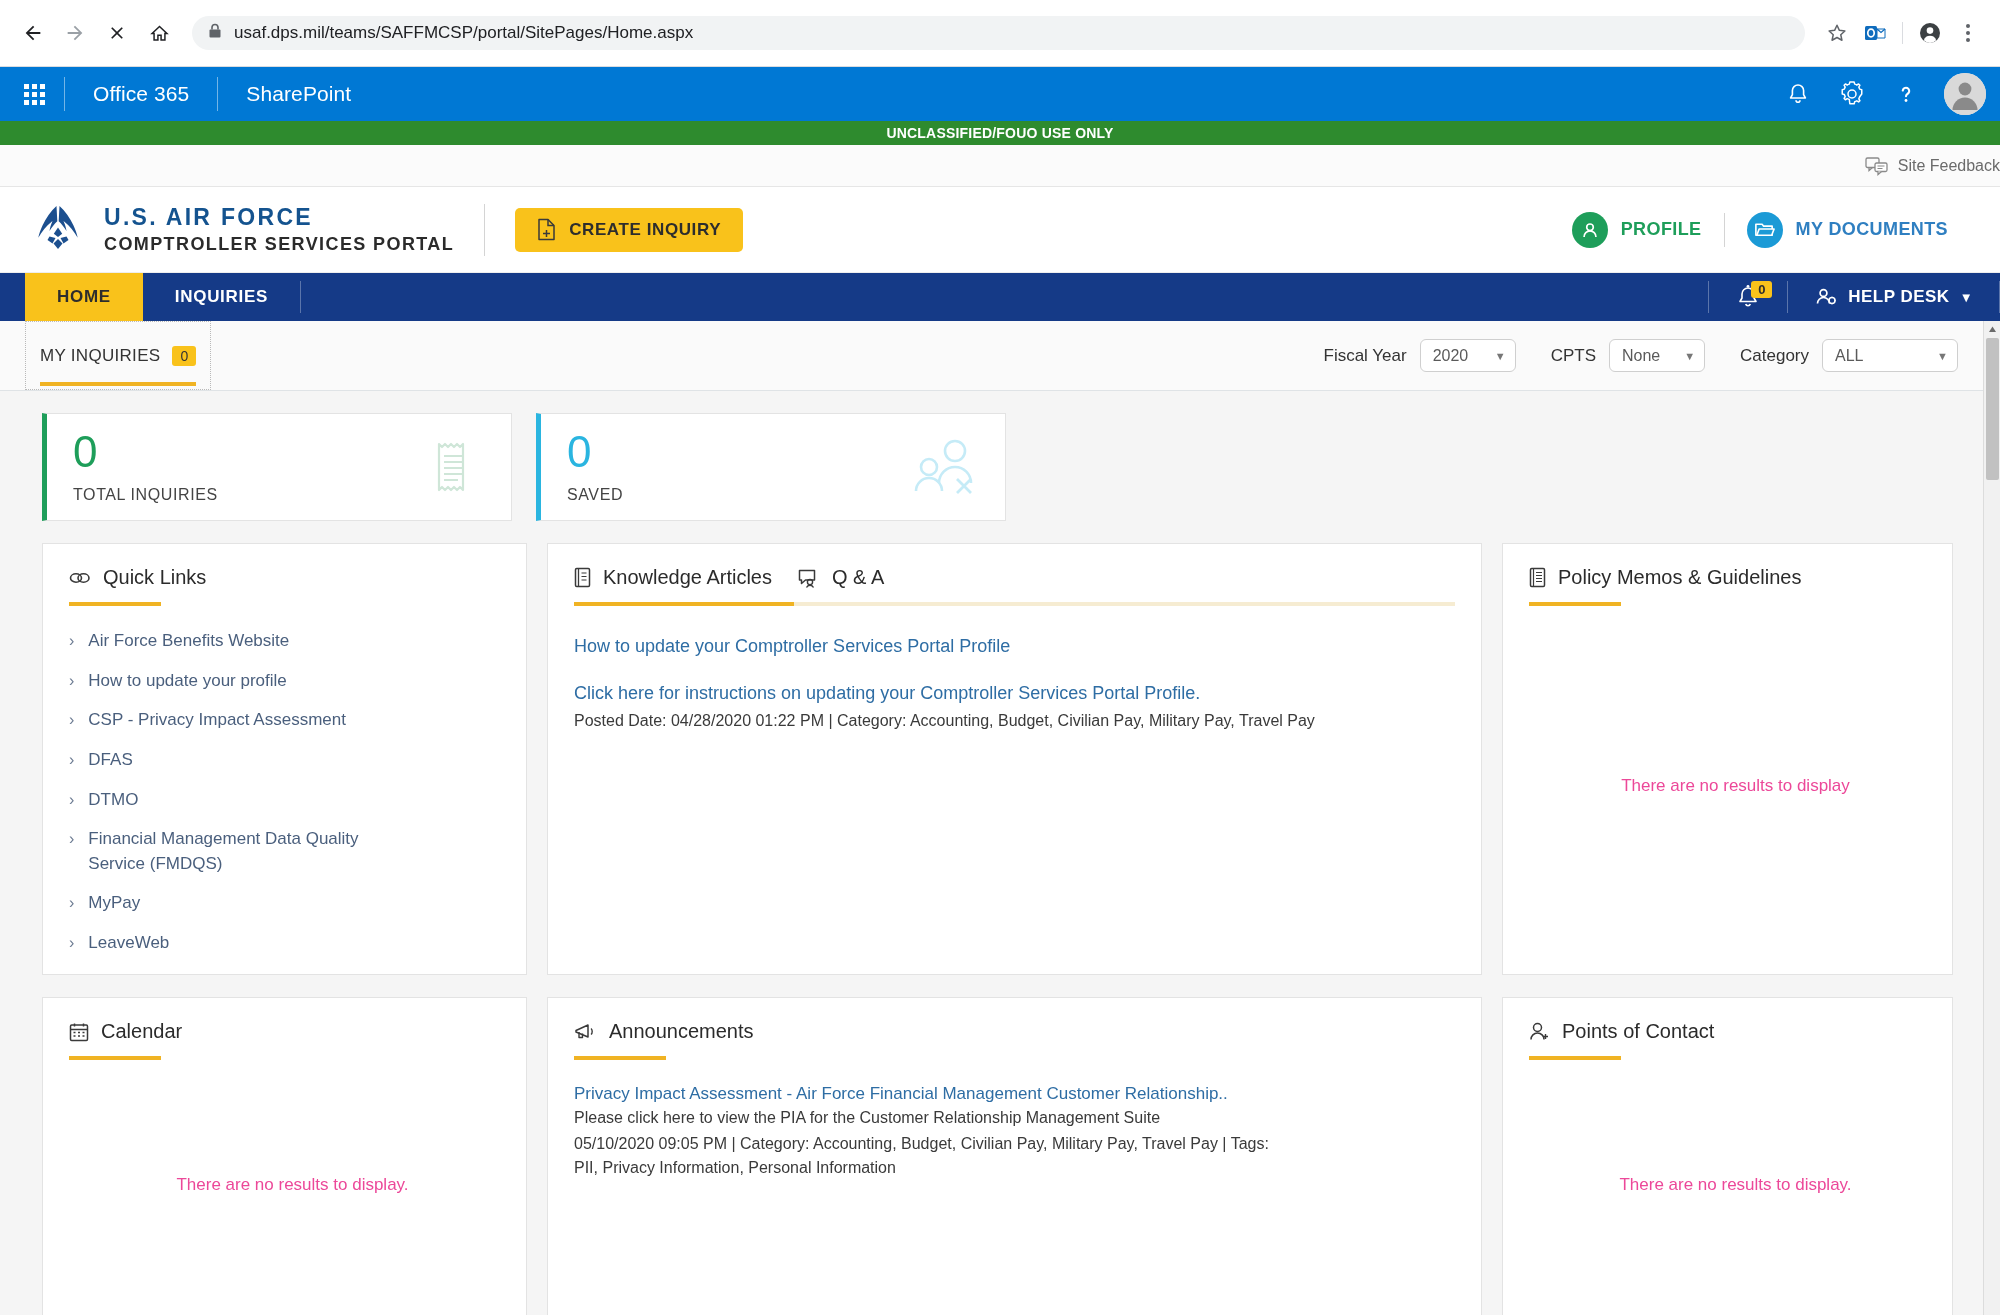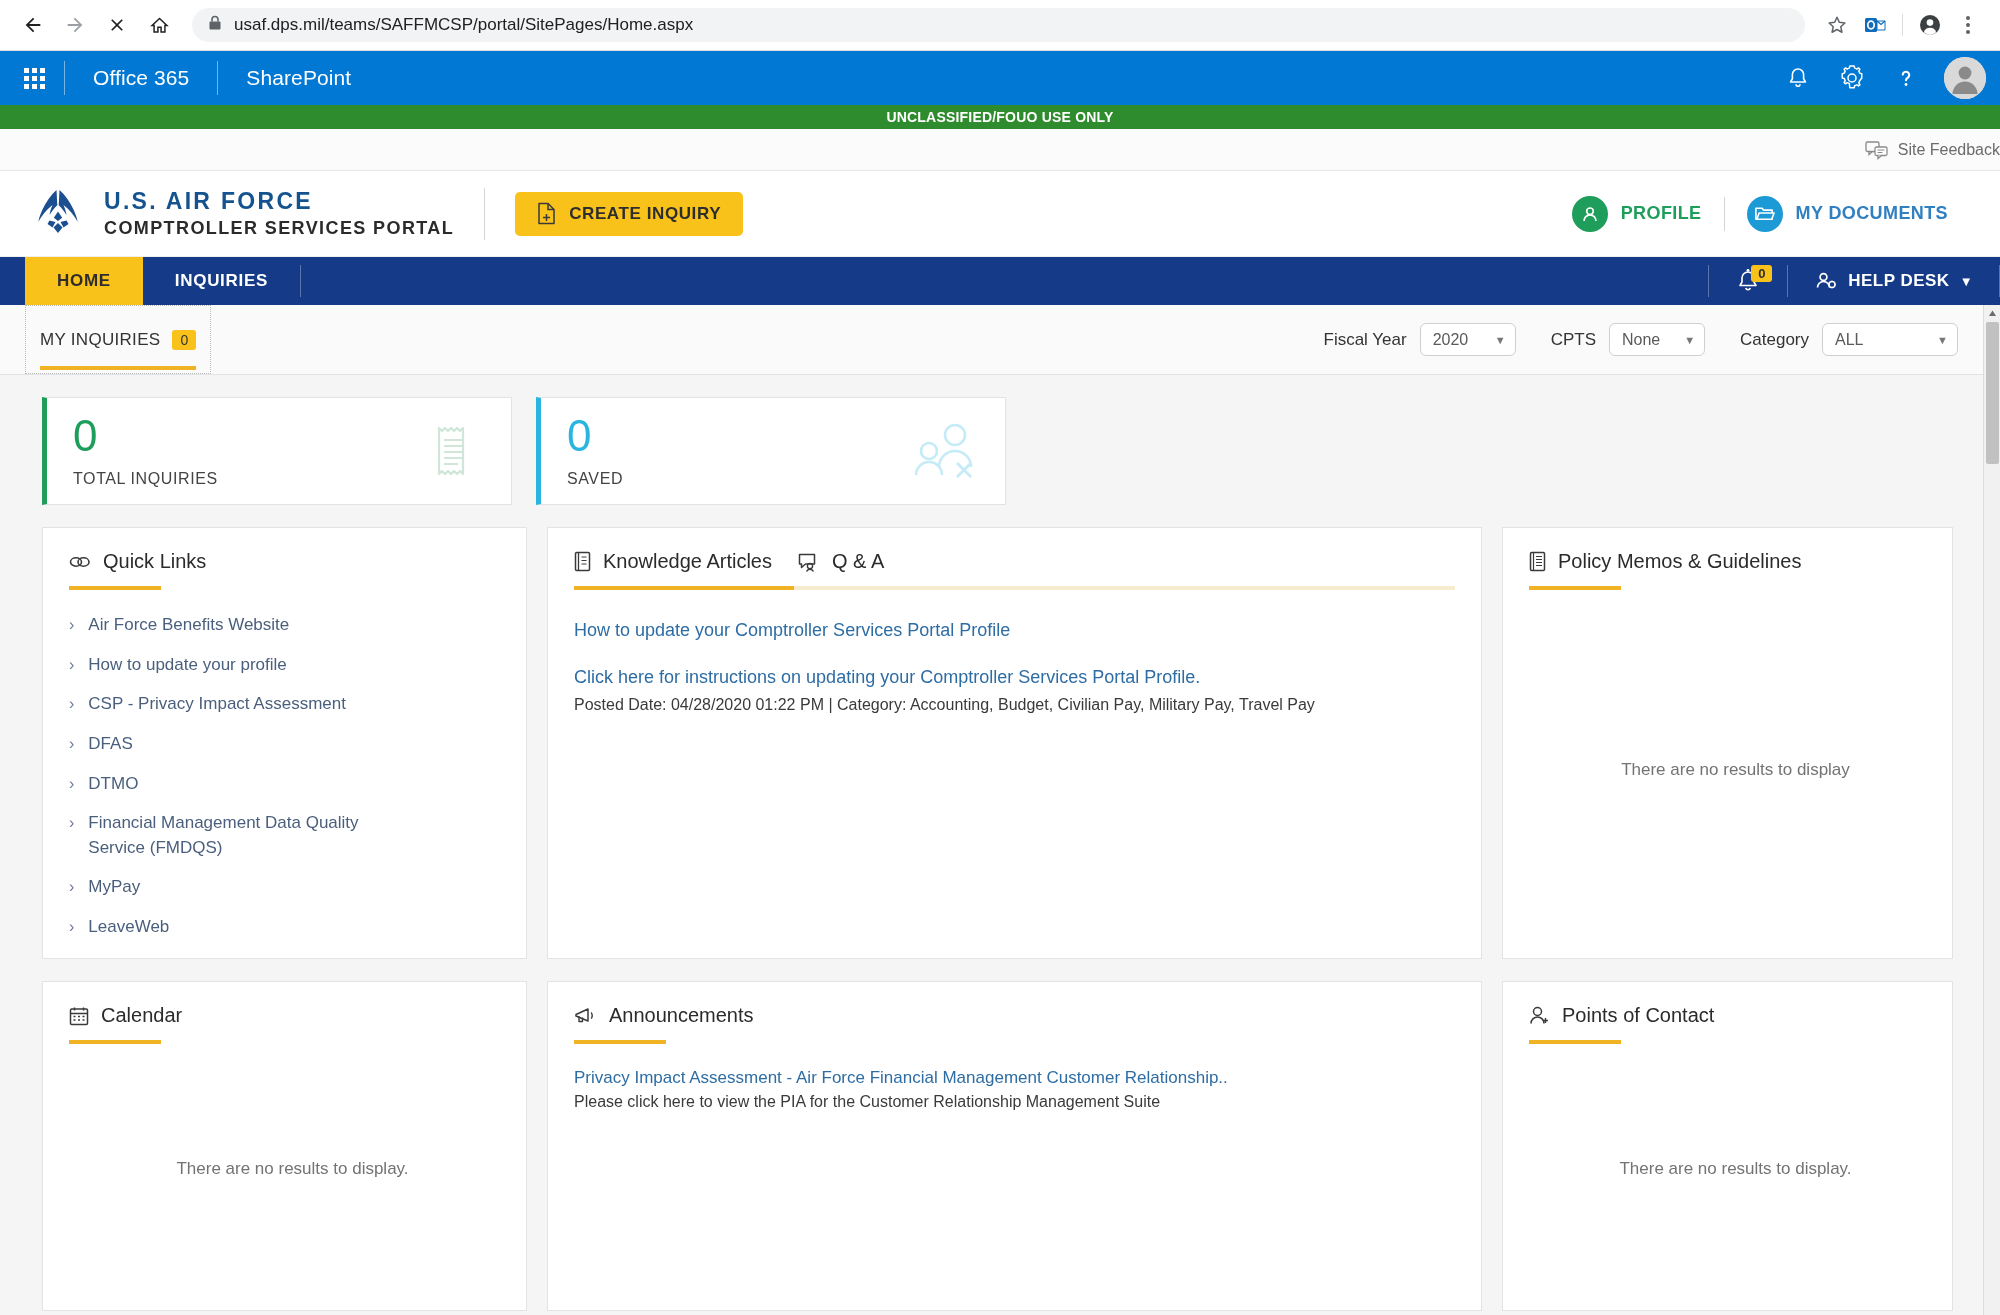--- a/index.html
+++ b/index.html
@@ -4,21 +4,21 @@
 <style>
   * { box-sizing: border-box; margin: 0; padding: 0; }
   html, body {
     width: 2000px; height: 1315px;
     font-family: "Liberation Sans", sans-serif;
     background: #ffffff; overflow: hidden;
   }
 
   
   .browser-bar {
-    height: 51px; background: #ffffff; display: flex; align-items: center;
+    height: 67px; background: #ffffff; display: flex; align-items: center;
     padding: 0 14px; gap: 4px; border-bottom: 1px solid #dadce0;
   }
   .nav-btn {
     width: 38px; height: 38px; display: flex; align-items: center; justify-content: center;
     border-radius: 50%; flex: none;
   }
   .nav-btn svg { display: block; }
   .omnibox {
     flex: 1; height: 34px; background: #f1f3f4; border-radius: 17px;
     display: flex; align-items: center; padding: 0 16px; margin: 0 10px;
@@ -205,21 +205,21 @@
   .panel-title {
     display: inline-flex; align-items: center; gap: 12px;
     font-size: 20px; color: #2b2b2b; white-space: nowrap;
   }
   .panel-title.tabbable { cursor: pointer; }
   .rule-wrap { margin-top: 13px; height: 4px; position: relative; }
   .rule-full { position: absolute; inset: 0; background: #f6ecd2; }
   .rule-accent { position: absolute; left: 0; top: 0; height: 4px; background: #f0b323; width: 92px; }
   .empty-msg {
     position: absolute; left: 16px; right: 0; top: 54%;
-    text-align: center; color: #737373; font-size: 17px;
+    text-align: center; color: #ec4899; font-size: 17px;
   }
   .kb-body { padding-top: 30px; }
   .kb-link {
     font-size: 18px; color: #2e6da4; cursor: pointer; display: block;
   }
   .kb-gap { height: 26px; }
   .kb-meta { font-size: 16px; color: #3a3a3a; margin-top: 5px; line-height: 1.45; }
   .ann-body { padding-top: 24px; }
   .ann-title { font-size: 17px; color: #2e6da4; cursor: pointer; }
   .ann-sub { font-size: 16px; color: #3a3a3a; margin-top: 5px; }
@@ -646,20 +646,21 @@
             </svg>
             <span>Announcements</span>
           </span>
         </div>
         <div class="rule-wrap">
           <span class="rule-accent"></span>
         </div>
         <div class="ann-body">
           <a class="ann-title">Privacy Impact Assessment - Air Force Financial Management Customer Relationship..</a>
           <div class="ann-sub">Please click here to view the PIA for the Customer Relationship Management Suite</div>
+          <div class="ann-meta">05/10/2020 09:05 PM | Category: Accounting, Budget, Civilian Pay, Military Pay, Travel Pay | Tags: PII, Privacy Information, Personal Information</div>
         </div>
       </div>
 
       <div class="panel panel-row2">
         <div class="panel-head">
           <span class="panel-title">
             <svg width="21" height="21" viewBox="0 0 21 21">
               <circle cx="8.5" cy="6.5" r="4" fill="none" stroke="#3a3a3a" stroke-width="1.5"></circle>
               <path d="M2 18.5a6.5 6.5 0 0113 0" fill="none" stroke="#3a3a3a" stroke-width="1.5"></path>
               <path d="M16.5 13v5M14 15.5h5" stroke="#3a3a3a" stroke-width="1.4"></path>

